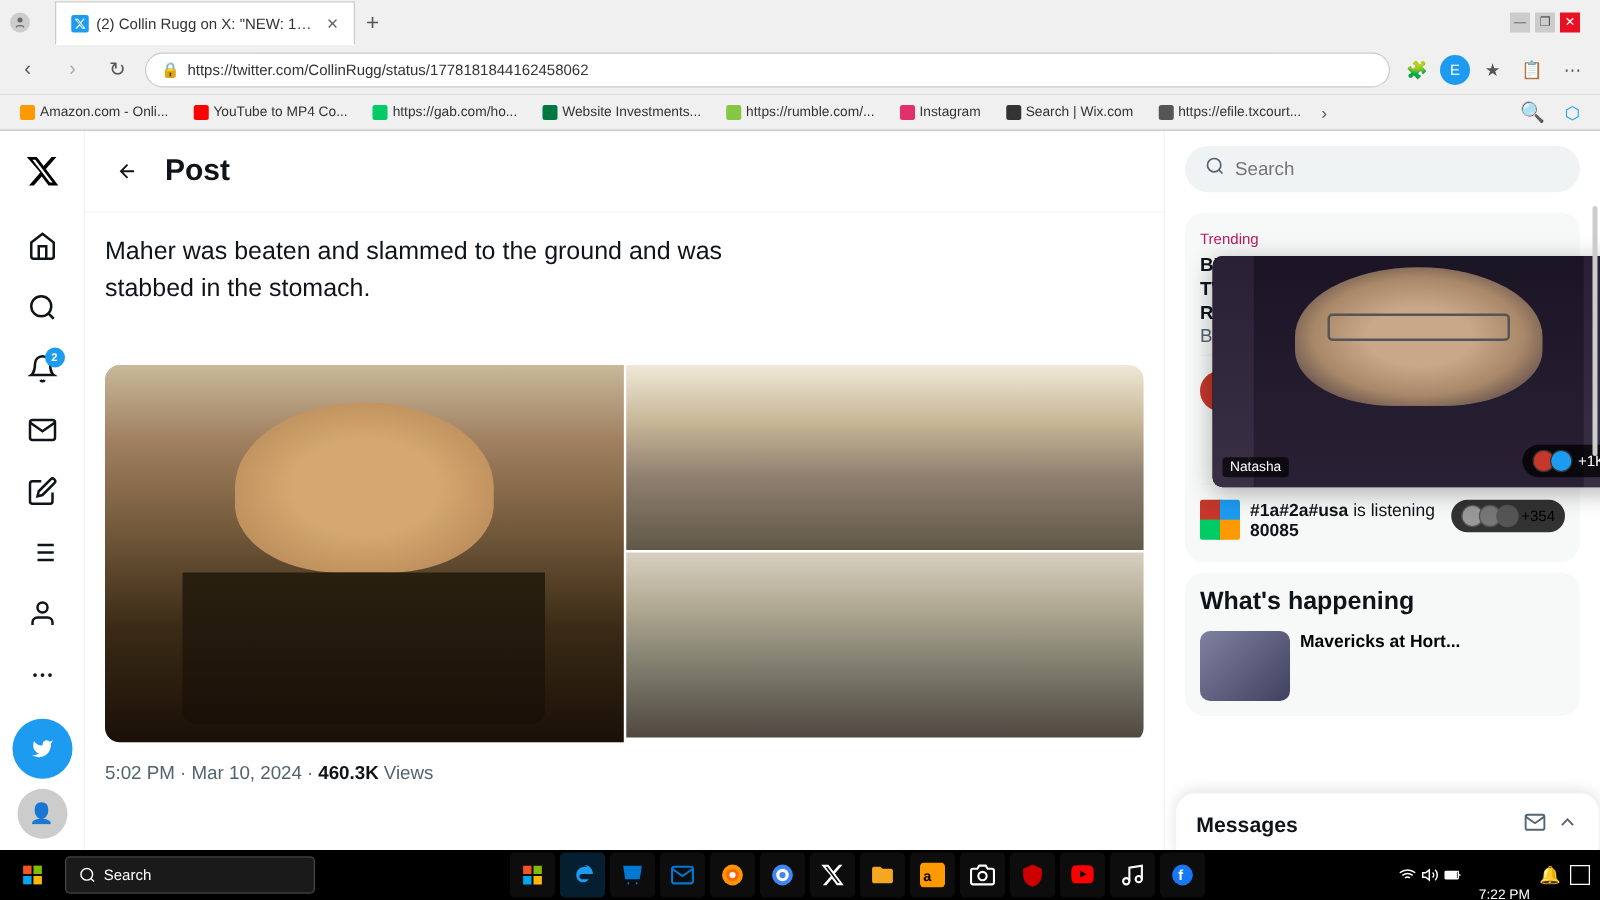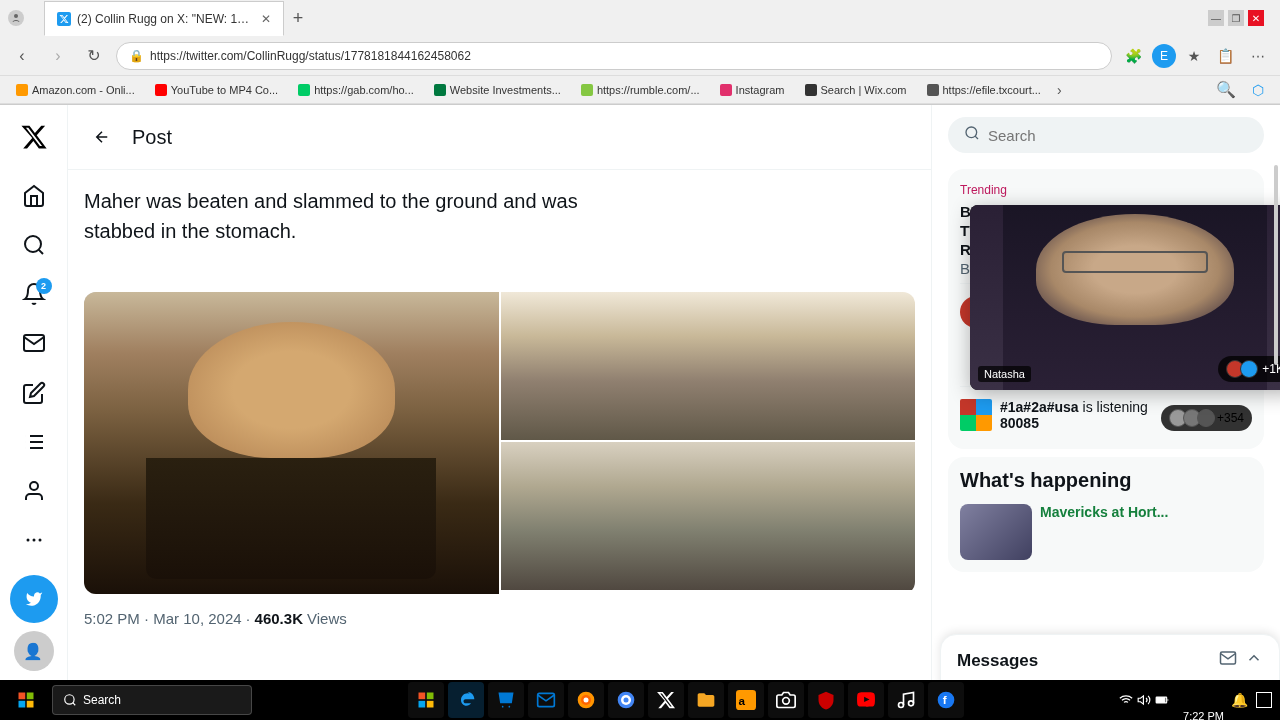--- a/index.html
+++ b/index.html
@@ -35,21 +35,21 @@
     .sidebar-logo { padding: 10px; margin-bottom: 4px; }
     .sidebar-logo svg { width: 28px; height: 28px; fill: #000; }
     .sidebar-item { width: 48px; height: 48px; display: flex; align-items: center; justify-content: center; border-radius: 50%; cursor: pointer; position: relative; font-size: 22px; color: #0f1419; }
     .sidebar-item .badge { position: absolute; top: 6px; right: 6px; background: #1d9bf0; color: #fff; border-radius: 50%; width: 16px; height: 16px; font-size: 9px; display: flex; align-items: center; justify-content: center; font-weight: bold; }
     .compose-btn { width: 48px; height: 48px; background: #1d9bf0; border-radius: 50%; display: flex; align-items: center; justify-content: center; cursor: pointer; color: #fff; font-size: 22px; border: none; }
 
     
     .post-area { flex: 1; overflow-y: hidden; border-right: 1px solid #eff3f4; display: flex; flex-direction: column; }
     .post-header { display: flex; align-items: center; gap: 12px; padding: 14px 16px; border-bottom: 1px solid #eff3f4; }
     .back-btn { cursor: pointer; color: #0f1419; font-size: 18px; background: none; border: none; width: 36px; height: 36px; display: flex; align-items: center; justify-content: center; border-radius: 50%; }
-    .post-header-title { font-size: 20px; font-weight: 400; color: #0f1419; }
+    .post-header-title { font-size: 24px; font-weight: 700; color: #0f1419; }
     .post-content { padding: 16px; overflow-y: auto; flex: 1; }
     .post-text { font-size: 20px; line-height: 1.5; color: #0f1419; margin-bottom: 16px; }
     .post-images { display: grid; grid-template-columns: 1fr 1fr; gap: 2px; border-radius: 12px; overflow: hidden; margin-bottom: 16px; }
     .post-image { background: #ccc; }
     .post-image-left { grid-row: span 2; }
     .post-meta { font-size: 15px; color: #536471; display: flex; gap: 4px; align-items: center; }
     .post-meta .views { color: #0f1419; font-weight: 600; }
 
     
     .right-sidebar { width: 348px; background: #fff; padding: 12px 16px; overflow-y: hidden; position: relative; }
@@ -59,21 +59,21 @@
 
     
     .trending-section { background: #f7f9f9; border-radius: 16px; padding: 12px; margin-bottom: 12px; }
     .trending-divider { height: 1px; background: #eff3f4; margin: 6px 0; }
 
     
     .whats-happening { background: #f7f9f9; border-radius: 16px; padding: 12px; }
     .section-title { font-size: 20px; font-weight: 800; color: #0f1419; margin-bottom: 12px; }
     .happening-item { display: flex; gap: 8px; align-items: flex-start; }
     .happening-thumb { width: 72px; height: 56px; background: #888; border-radius: 8px; flex-shrink: 0; }
-    .happening-text { font-size: 14px; font-weight: 600; color: #15803d; }
+    .happening-text { font-size: 14px; font-weight: 600; color: #000000; }
 
     
     .video-overlay { position: absolute; top: 100px; right: -20px; width: 330px; height: 185px; background: #000; border-radius: 8px; overflow: hidden; box-shadow: 0 4px 20px rgba(0,0,0,0.3); }
     .video-overlay-inner { width: 100%; height: 100%; position: relative; }
 
     
     .messages-panel { position: absolute; bottom: 0; right: 0; width: 340px; background: #fff; border: 1px solid #eff3f4; border-radius: 16px 16px 0 0; box-shadow: 0 -2px 10px rgba(0,0,0,0.1); padding: 14px 16px; display: flex; align-items: center; justify-content: space-between; }
     .messages-title { font-size: 17px; font-weight: 700; color: #0f1419; }
     .messages-actions { display: flex; gap: 8px; align-items: center; }
     .msg-action-btn { background: none; border: none; cursor: pointer; color: #536471; font-size: 18px; }
@@ -339,21 +339,21 @@
           <div style="display:flex;">
             <div style="width:18px;height:18px;border-radius:50%;background:#888;border:1px solid #555;"></div>
             <div style="width:18px;height:18px;border-radius:50%;background:#666;border:1px solid #555;margin-left:-4px;"></div>
           </div>
           <span style="color:#fff;font-size:12px;">+1K</span>
         </div>
       </div>
 
       <div class="trending-divider"></div>
 
-      <div style="display:flex;align-items:flex-end;gap:8px;padding:6px 0;">
+      <div style="display:flex;align-items:flex-start;gap:8px;padding:6px 0;">
         <div style="width:32px;height:32px;border-radius:50%;background:#888;flex-shrink:0;display:grid;grid-template-columns:1fr 1fr;grid-template-rows:1fr 1fr;">
           <div style="background:#c4372a;border-radius:2px 0 0 0;"></div>
           <div style="background:#1d9bf0;border-radius:0 2px 0 0;"></div>
           <div style="background:#00cc66;border-radius:0 0 0 2px;"></div>
           <div style="background:#ff9900;border-radius:0 0 2px 0;"></div>
         </div>
         <div style="flex:1;">
           <div style="font-size:14px;color:#0f1419;">
             <span style="font-weight:700;">#1a#2a#usa</span>
             <span>is listening</span>

